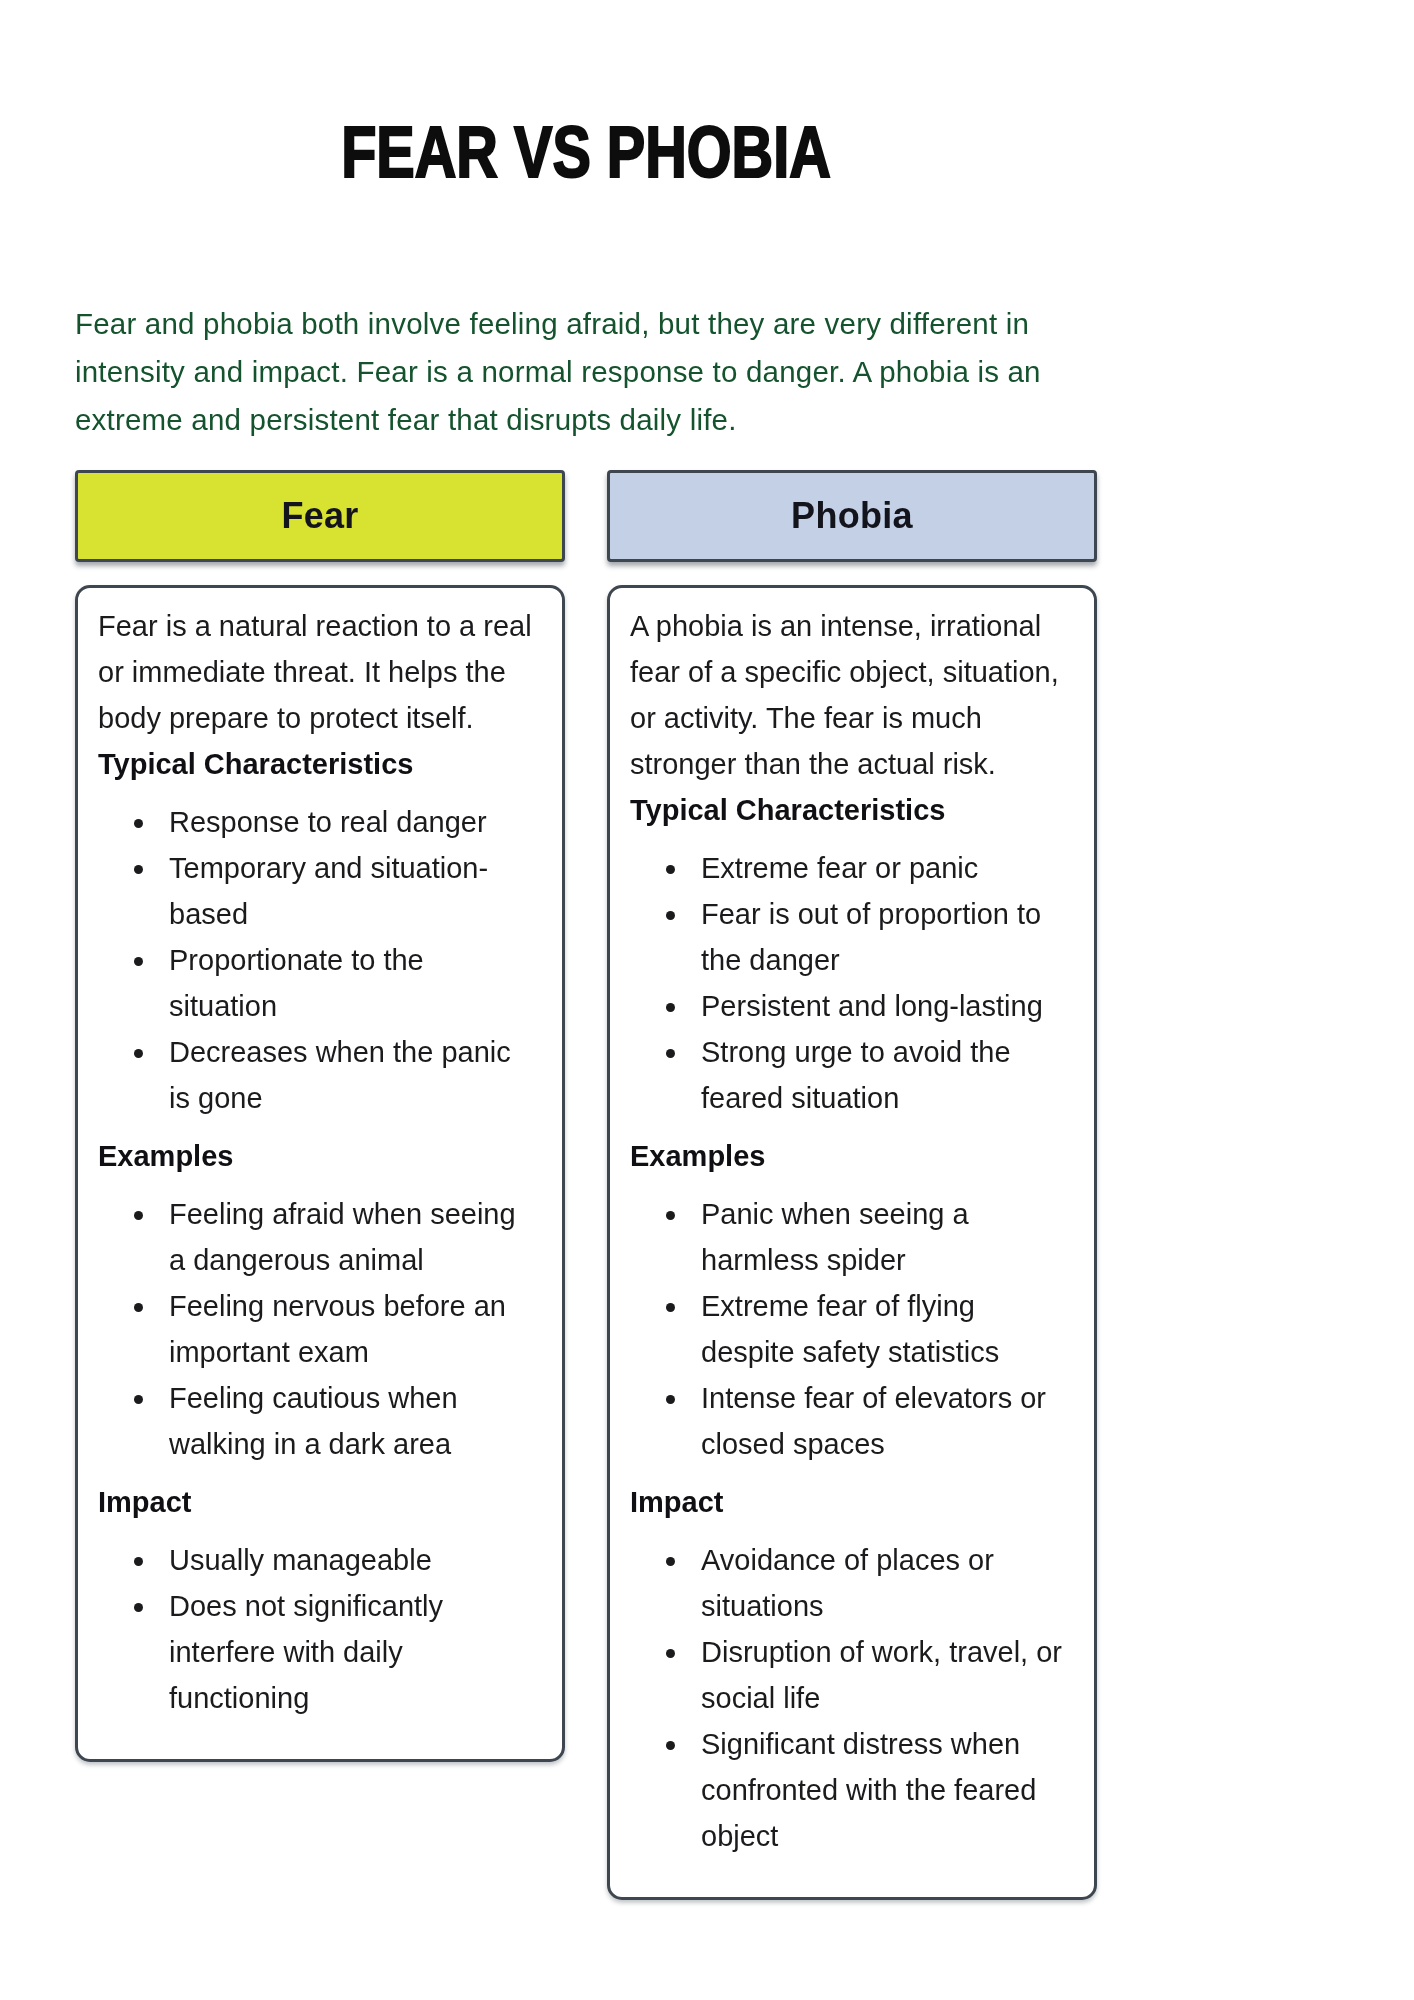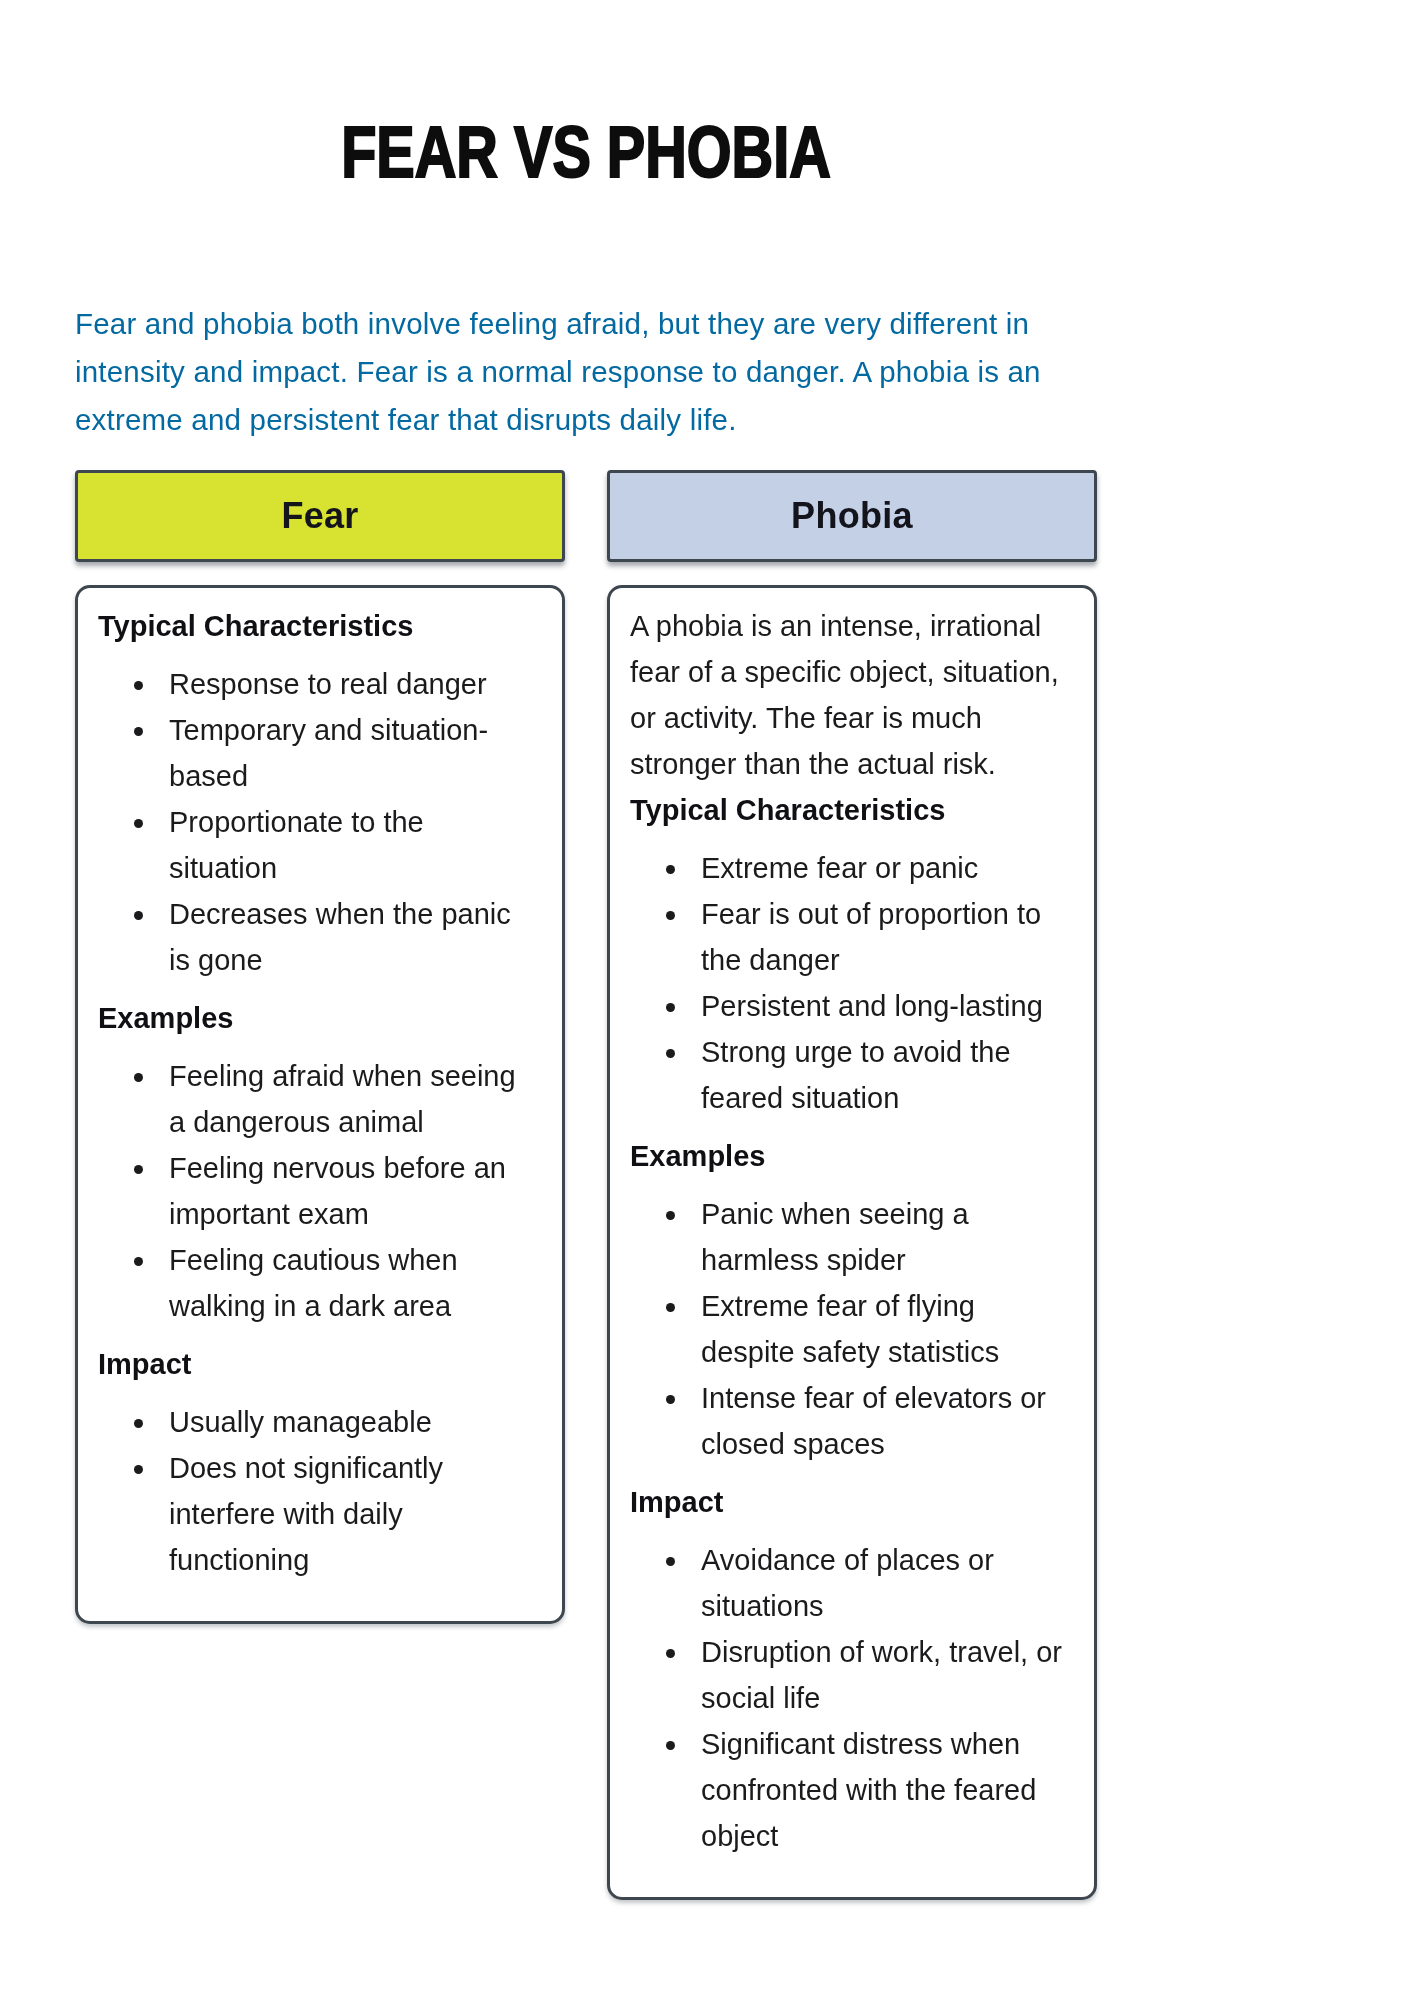--- a/index.html
+++ b/index.html
@@ -31,21 +31,21 @@
     transform: scaleX(0.80);
     transform-origin: 50% 50%;
     -webkit-text-stroke: 2.2px #0d0d0d;
     white-space: nowrap;
   }
   .intro {
     margin: 0;
     margin-top: 106px;
     font-size: 29.5px;
     line-height: 48px;
-    color: #0369a1;
+    color: #14532d;
     letter-spacing: 0.2px;
   }
   .cols {
     display: flex;
     gap: 42px;
     margin-top: 26px;
     align-items: flex-start;
   }
   .col {
     flex: 1 1 0;
@@ -110,20 +110,21 @@
 
   <p class="intro">Fear and phobia both involve feeling afraid, but they are very different in intensity and impact. Fear is a normal response to danger. A phobia is an extreme and persistent fear that disrupts daily life.</p>
 
   <div class="cols">
 
     <div class="col">
       <div class="col-header fear">
         <span>Fear</span>
       </div>
       <div class="col-body">
+        <p>Fear is a natural reaction to a real or immediate threat. It helps the body prepare to protect itself.</p>
 
         <p class="body-heading">Typical Characteristics</p>
         <ul>
           <li>Response to real danger</li>
           <li>Temporary and situation-based</li>
           <li>Proportionate to the situation</li>
           <li>Decreases when the panic is gone</li>
         </ul>
 
         <p class="body-heading">Examples</p>

